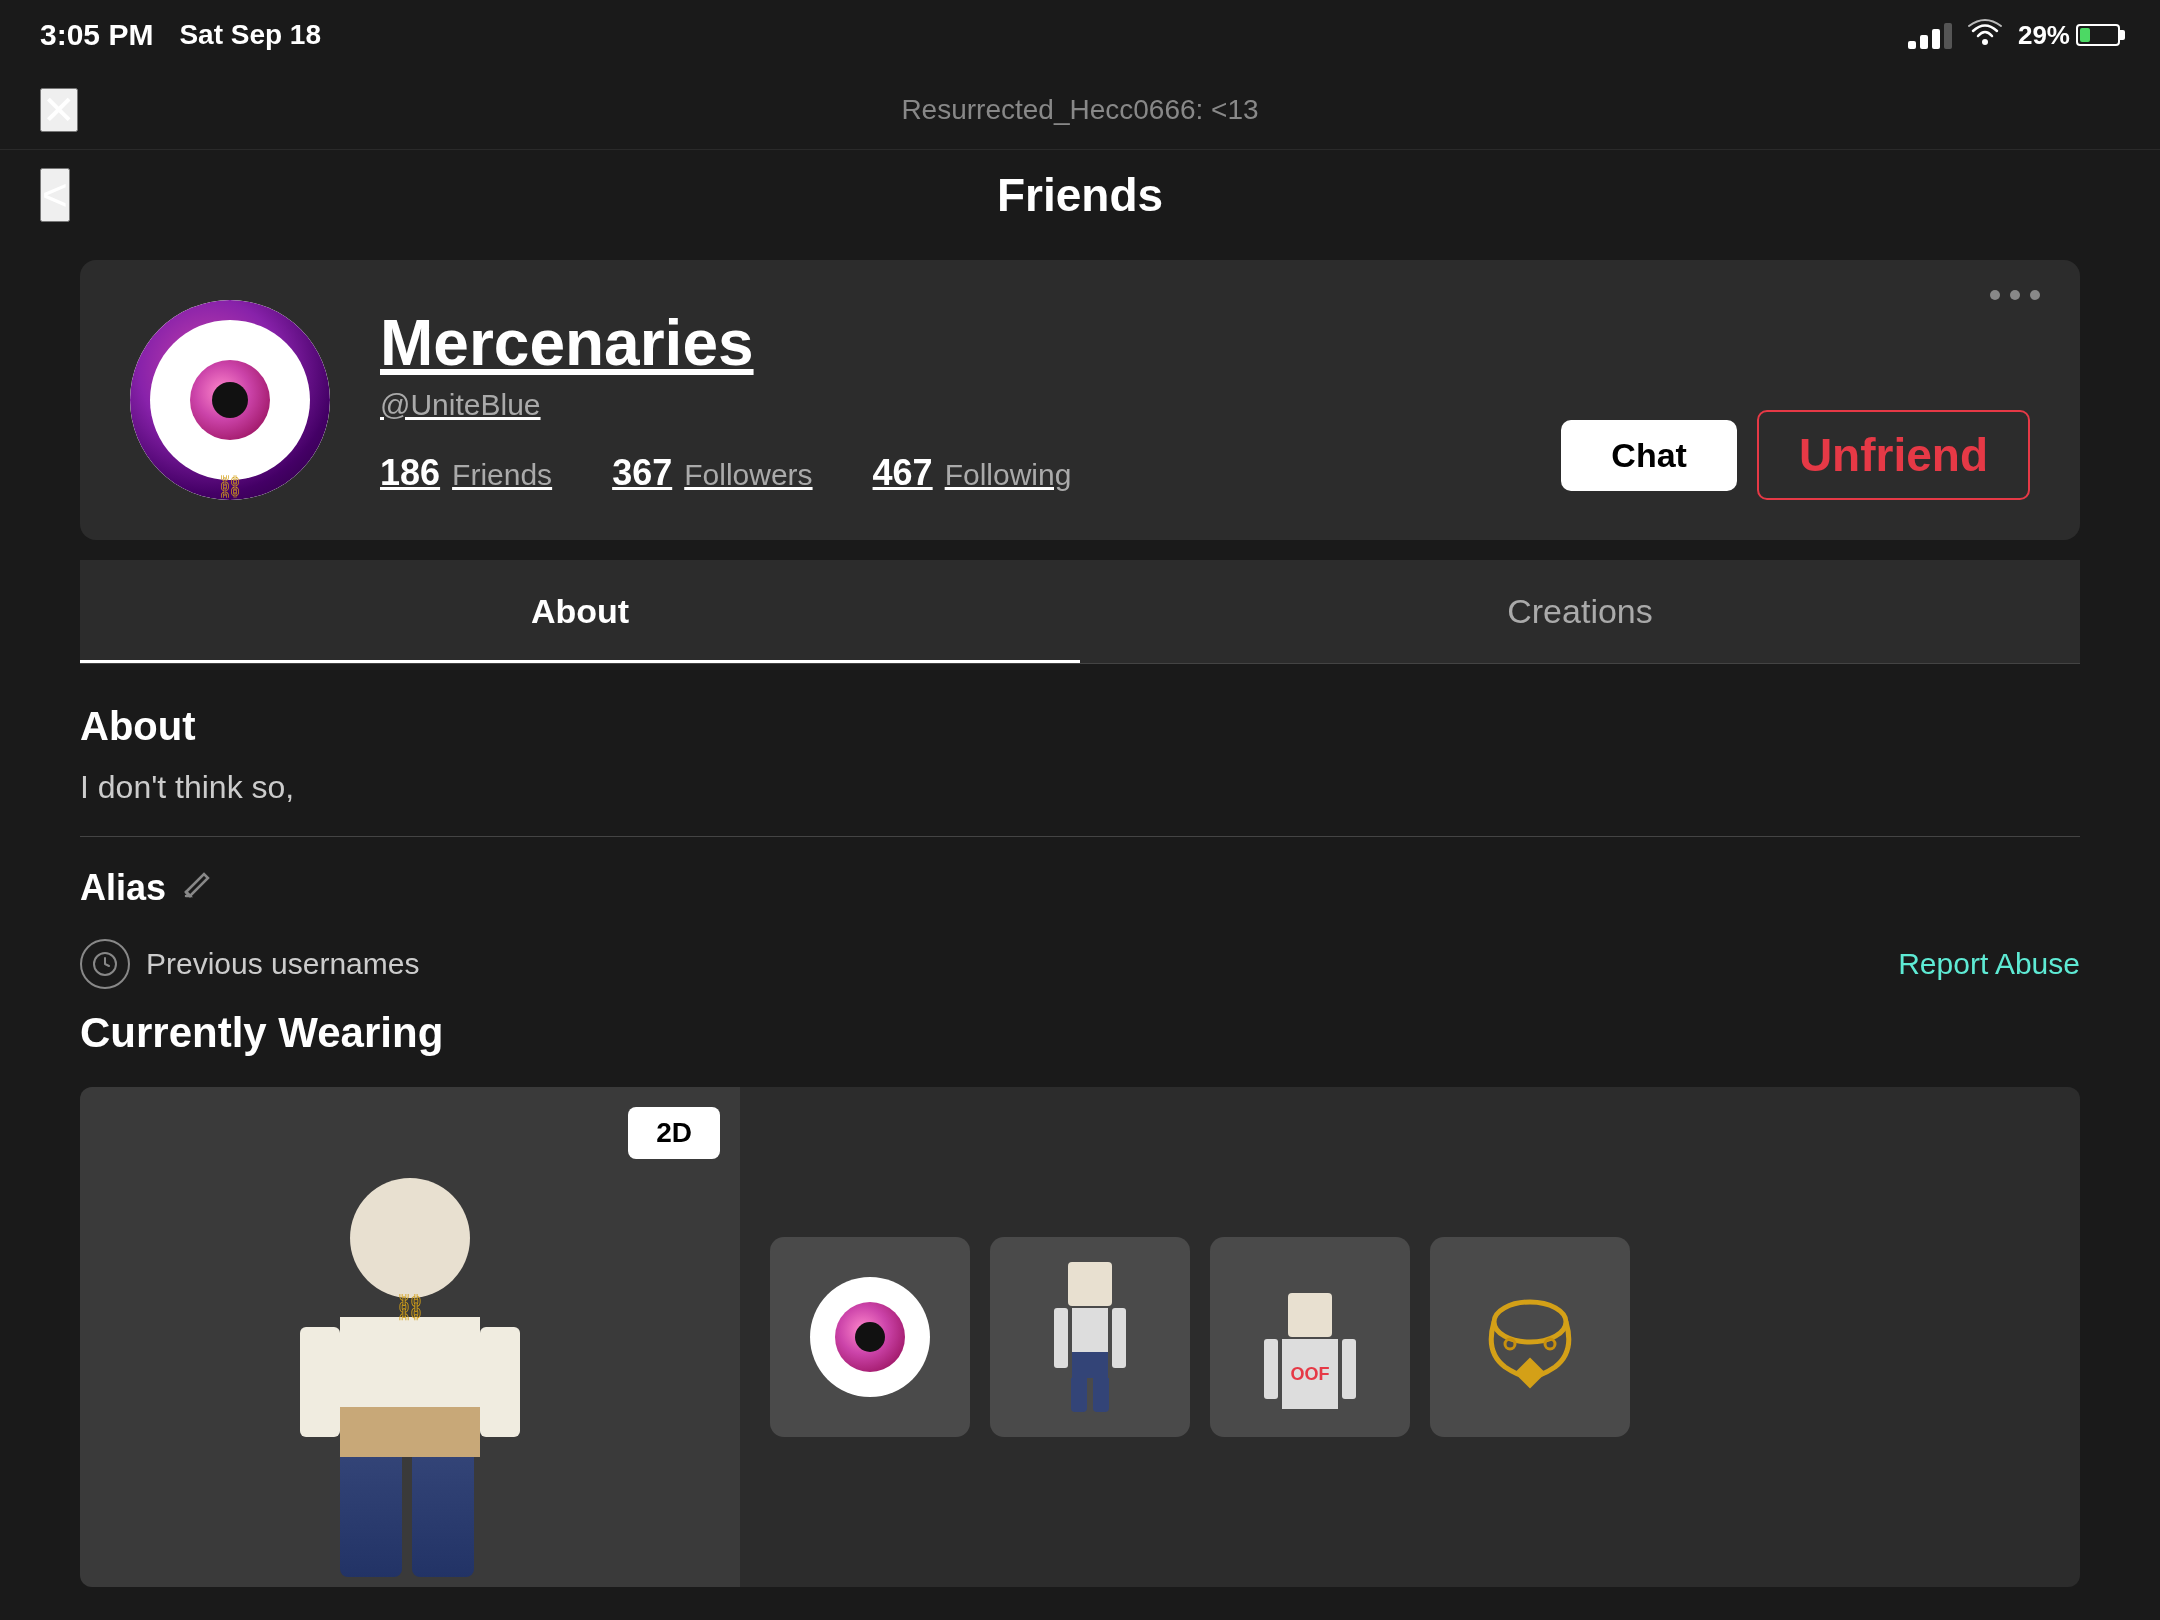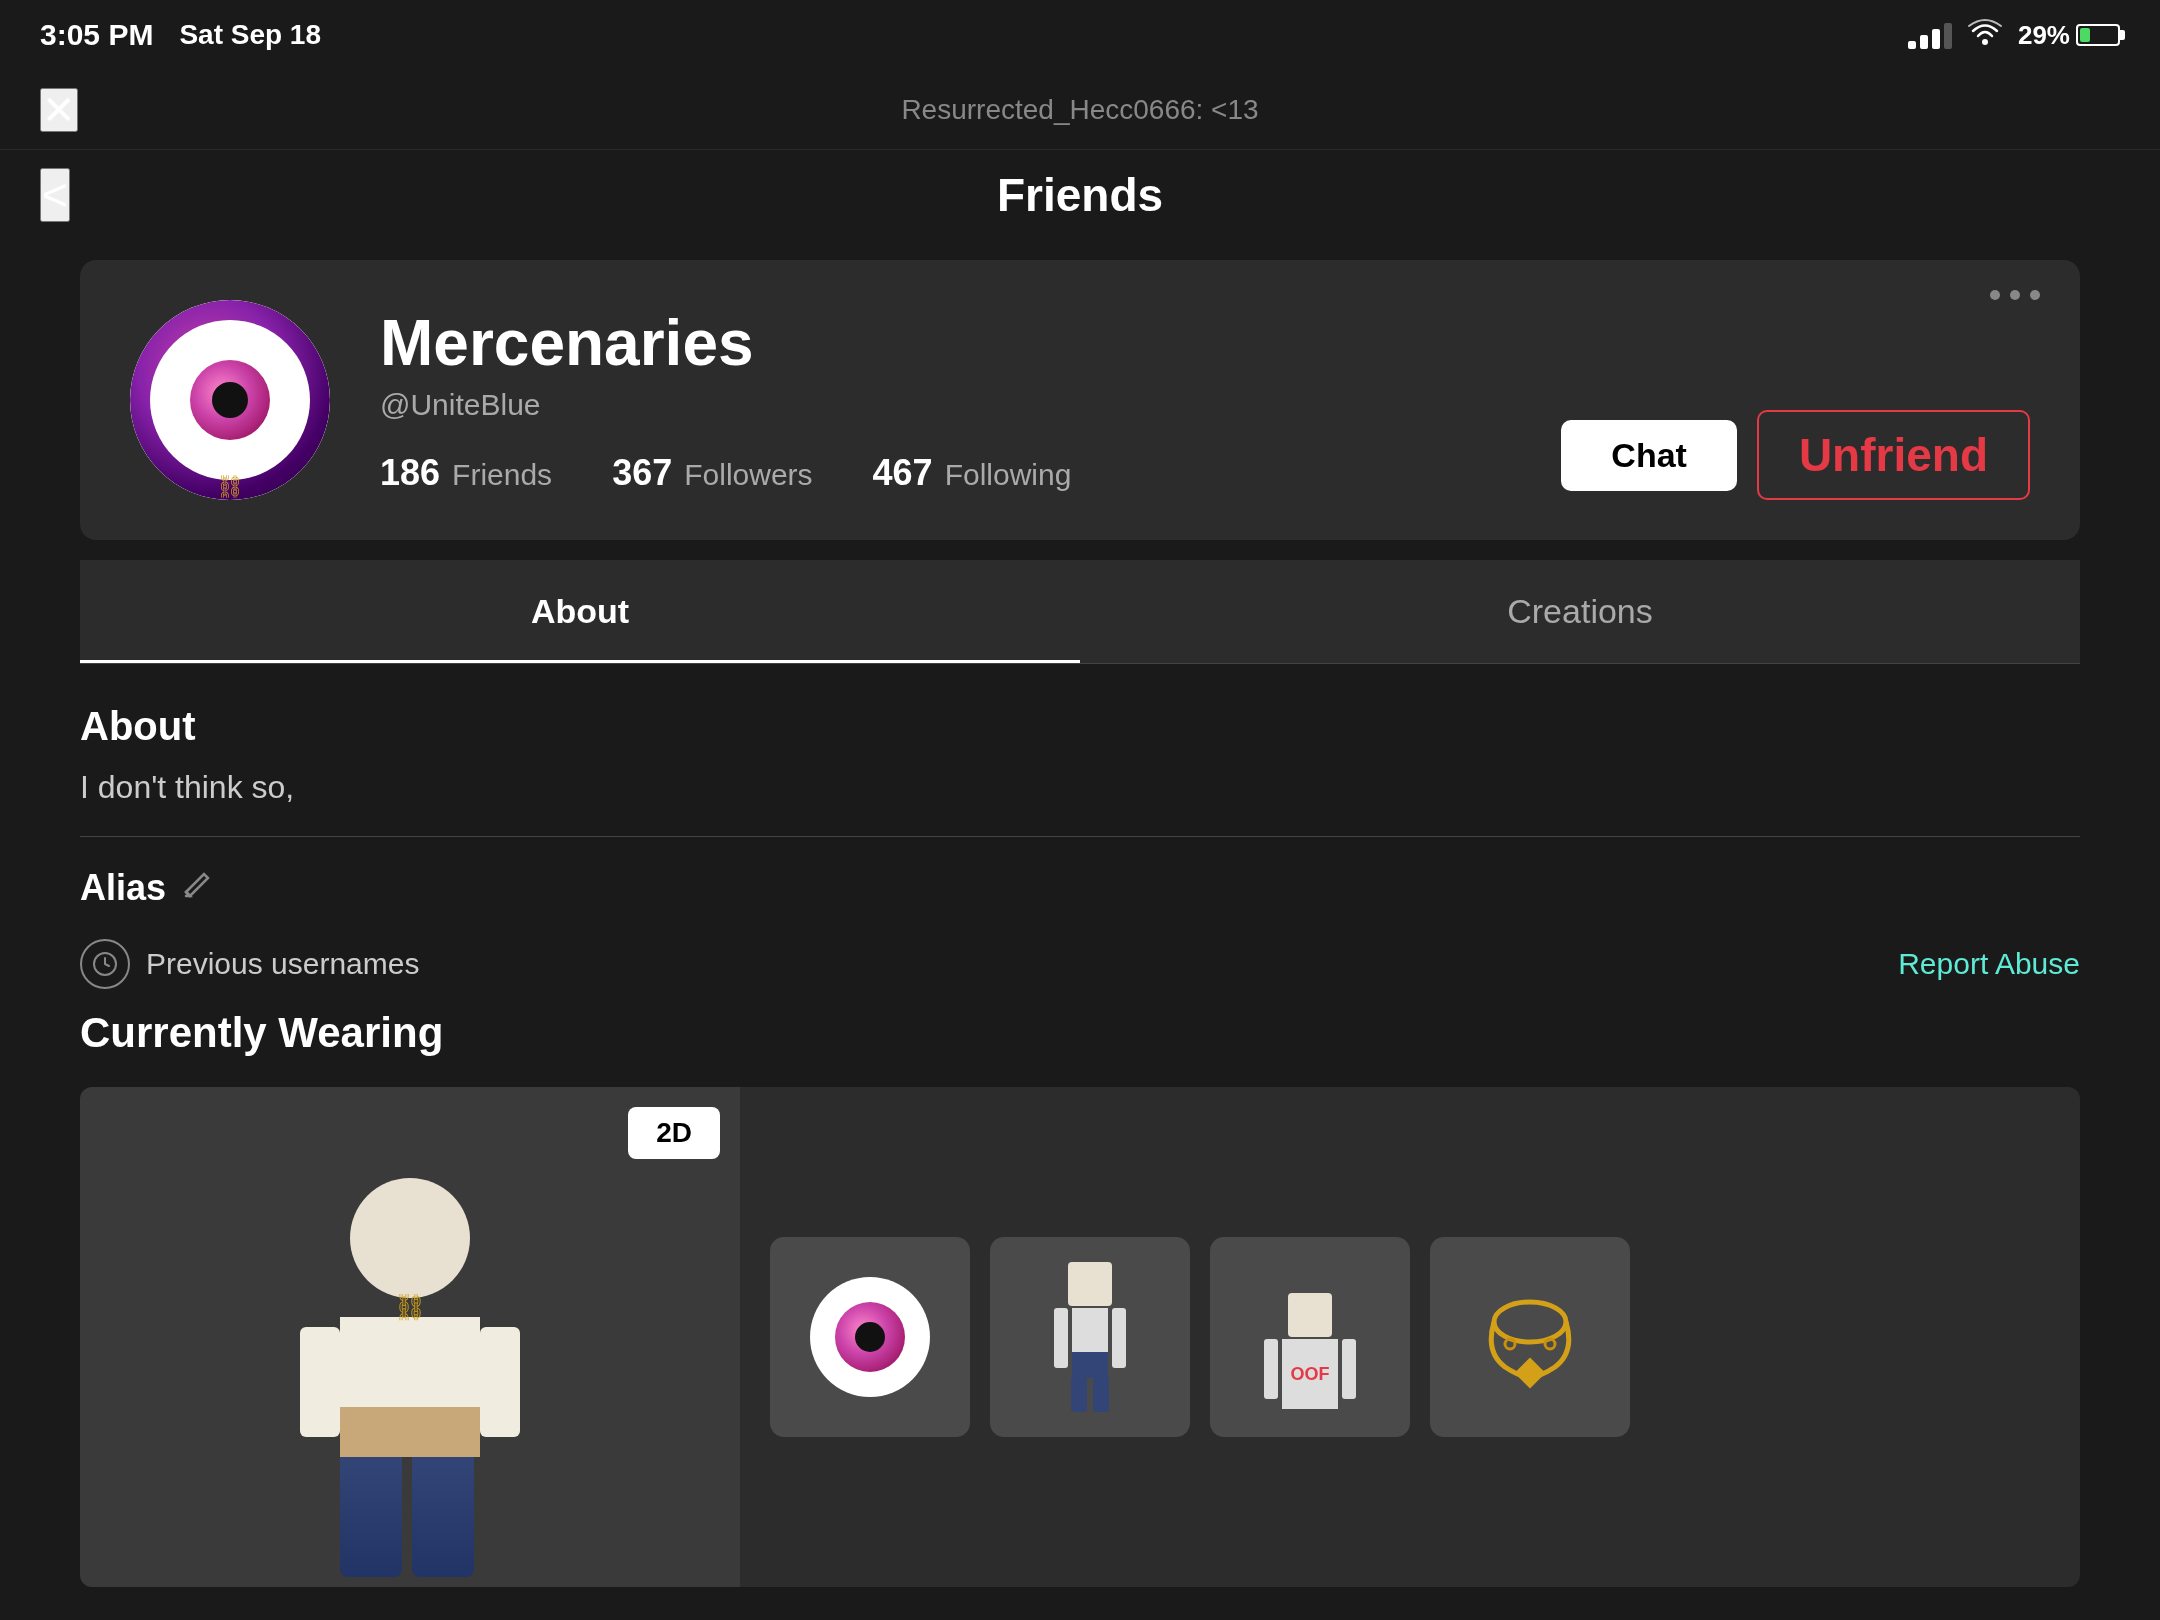--- a/index.html
+++ b/index.html
@@ -122,21 +122,21 @@
       background: #111;
       border-radius: 50%;
       top: 82px; left: 82px;
     }
     .chain-decoration {
       position: absolute;
       bottom: 0; left: 50%; transform: translateX(-50%);
       font-size: 20px; color: #d4a017;
     }
 
-    .profile-info { flex: 1; }
+    .profile-info { flex: 1; text-decoration: underline; }
     .profile-name { font-size: 64px; font-weight: 800; margin-bottom: 8px; }
     .profile-username { font-size: 30px; color: #aaa; margin-bottom: 30px; }
     .profile-stats { display: flex; gap: 60px; align-items: center; }
     .stat-item { display: flex; gap: 12px; align-items: baseline; }
     .stat-number { font-size: 36px; font-weight: 700; }
     .stat-label { font-size: 30px; color: #aaa; }
 
     .profile-actions {
       position: absolute;
       right: 50px;

